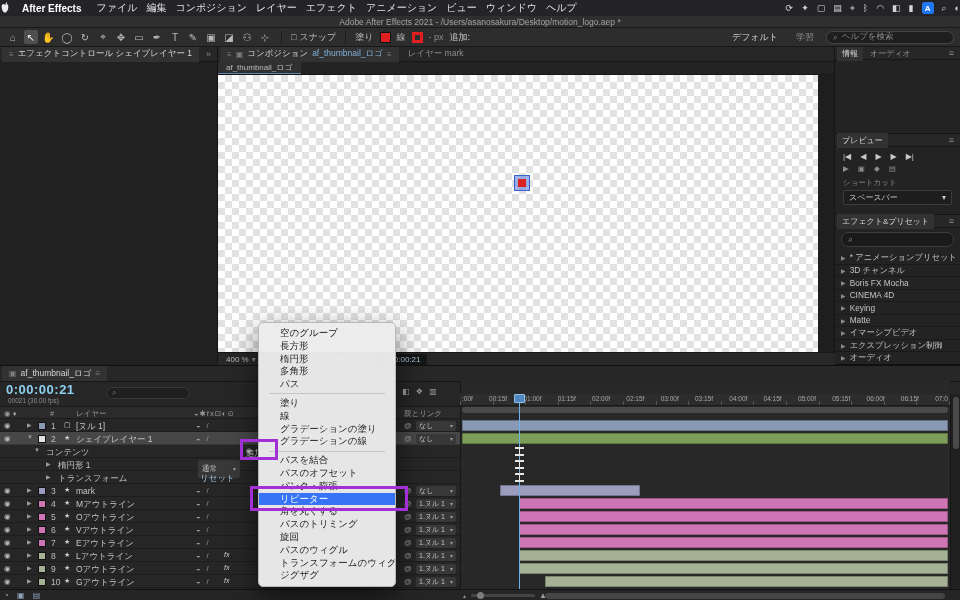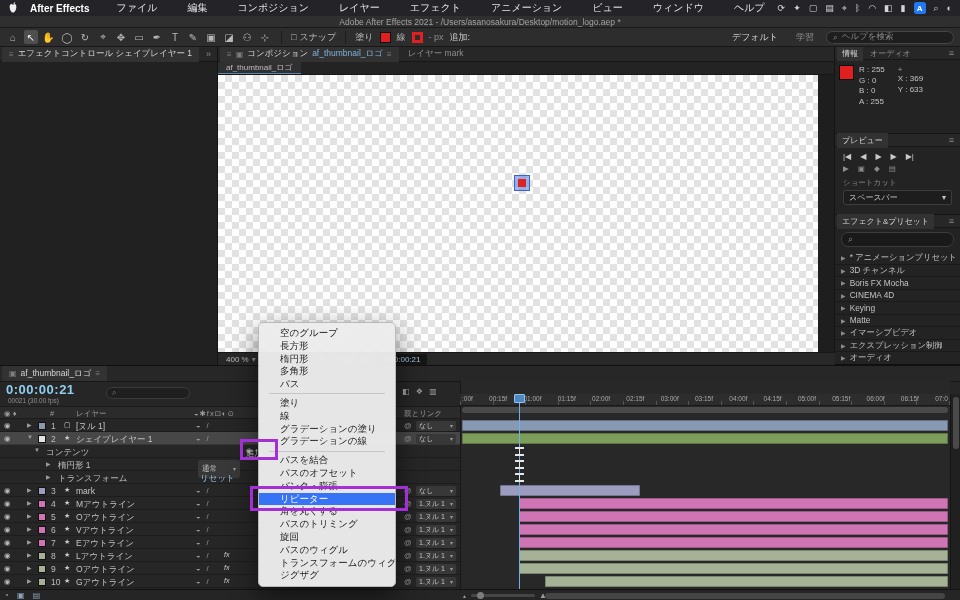--- a/index.html
+++ b/index.html
@@ -1,23 +1,23 @@
 <!DOCTYPE html>
 <html><head>
 <meta charset="utf-8">
 <style>
   html,body{margin:0;padding:0;}
   body{width:960px;height:600px;background:#000;font-family:"Liberation Sans","DejaVu Sans",sans-serif;overflow:hidden;}
   .screen{position:relative;width:960px;height:600px;background:#1f1f1f;overflow:hidden;user-select:none;cursor:default;}
 
   
-  .menubar{position:absolute;left:0;top:0;width:960px;height:16px;background:#242428;display:flex;align-items:center;color:#e3e3e3;font-size:10px;padding:0 8px;box-sizing:border-box;z-index:20;}
+  .menubar{position:absolute;left:0;top:0;width:960px;height:16px;background:#242428;display:flex;align-items:center;color:#e3e3e3;font-size:10px;padding:0 0;box-sizing:border-box;z-index:20;}
   .apple{margin-right:12px;display:flex;align-items:center;}
   .app-name{font-weight:bold;color:#fff;margin-right:15px;white-space:nowrap;}
-  .mb-items{display:flex;gap:30px;margin-left:12px;}
+  .mb-items{display:flex;gap:9px;}
   .mb-items span{white-space:nowrap;}
   .mb-status{margin-left:auto;display:flex;align-items:center;gap:8px;color:#d5d5d5;font-size:9px;}
   .mb-glyphs{display:flex;gap:8px;align-items:center;}
   .input-badge{width:12px;height:12px;background:#2079f2;color:#fff;font-size:8px;font-weight:bold;border-radius:2.5px;display:flex;align-items:center;justify-content:center;}
 
   
   .titlebar{position:absolute;left:0;top:16px;width:960px;height:12px;background:#2f2f2f;border-bottom:1px solid #191919;color:#a3a3a3;font-size:8.5px;display:flex;align-items:center;justify-content:center;box-sizing:border-box;}
 
   
   .toolbar{position:absolute;left:0;top:28px;width:960px;height:19px;background:#2d2d2d;border-bottom:1px solid #171717;display:flex;align-items:center;padding:0 6px;box-sizing:border-box;font-size:9px;color:#cfcfcf;gap:6px;z-index:10;}
@@ -276,34 +276,20 @@
     </div>
   </div>
 
   <div class="sidebar">
     <div class="sb-panel p-info">
       <div class="ptabbar sm">
         <div class="ptab">情報</div>
         <div class="ptab inactive">オーディオ</div>
         <span class="ovf">≡</span>
       </div>
-      <div class="info-body">
-        <span class="info-swatch" style="background: rgb(224, 32, 32);"></span>
-        <div class="rgba">
-          <div>R : 255</div>
-          <div>G : 0</div>
-          <div>B : 0</div>
-          <div>A : 255</div>
-        </div>
-        <div class="xy">
-          <span class="cross">+</span>
-          <div>X : 369</div>
-          <div>Y : 633</div>
-        </div>
-      </div>
     </div>
 
     <div class="sb-panel p-preview">
       <div class="ptabbar sm">
         <div class="ptab">プレビュー</div>
         <span class="ovf">≡</span>
       </div>
       <div class="transport">
 
       <span>|◀</span>

